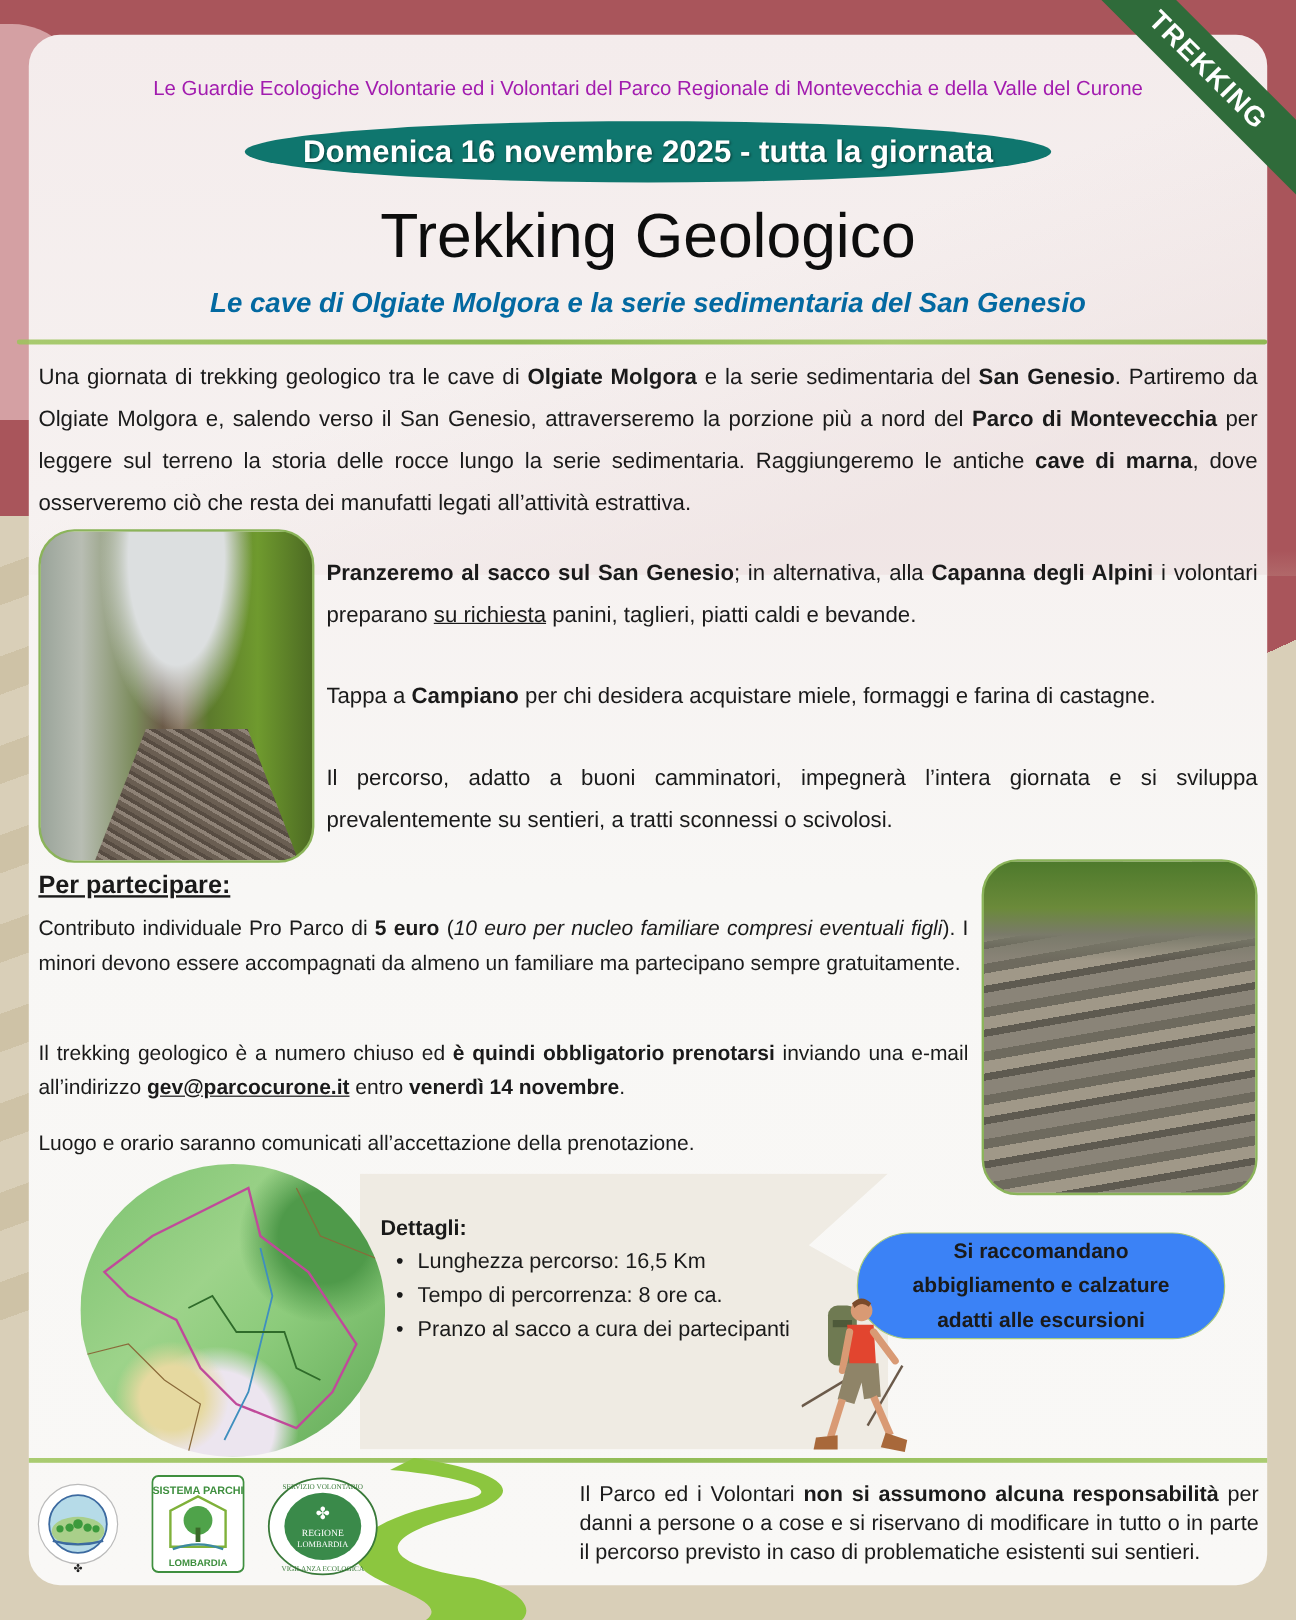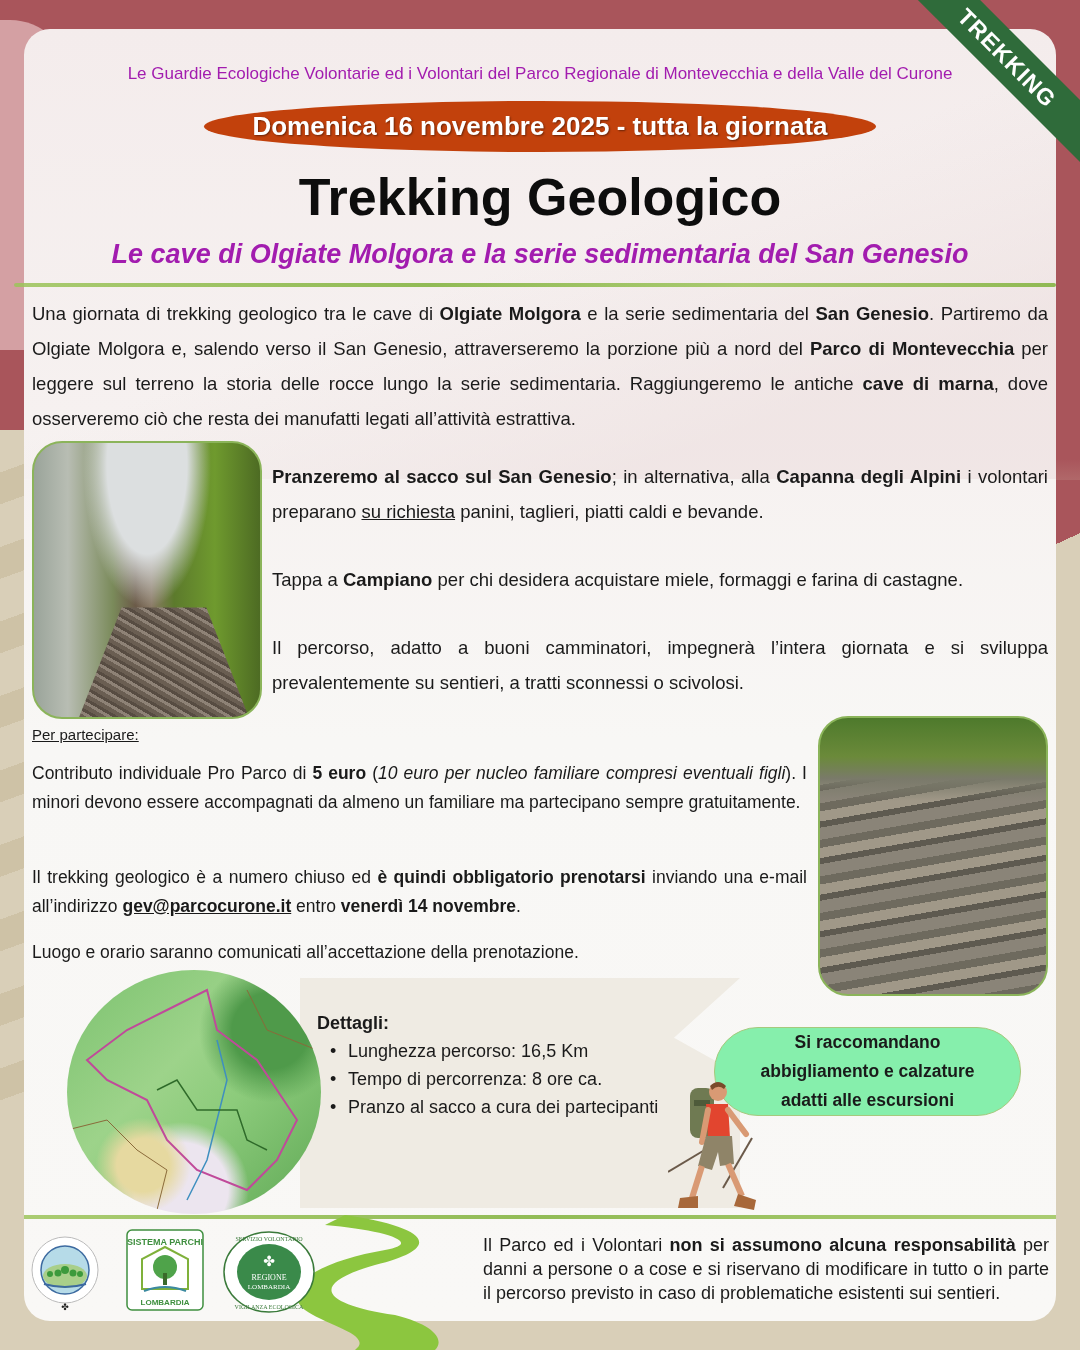--- a/index.html
+++ b/index.html
@@ -39,32 +39,32 @@
     display: flex; align-items: center; justify-content: center;
     font-weight: bold; font-size: 23px; letter-spacing: 1px;
     z-index: 5;
   }
   .org {
     position: absolute; left: 0; width: 1080px; top: 64px;
     text-align: center; font-size: 17px; color: #a21caf;
   }
   .date-pill {
     position: absolute; left: 204px; top: 101px; width: 672px; height: 51px;
-    background: #c2410c; border-radius: 50%;
+    background: #0f766e; border-radius: 50%;
     color: #fff; font-weight: bold; font-size: 26px;
     display: flex; align-items: center; justify-content: center;
     text-shadow: 1px 1px 2px rgba(0,0,0,0.45);
   }
   .title {
     position: absolute; left: 0; width: 1080px; top: 167px;
-    text-align: center; font-weight: bold; font-size: 52px; color: #0d0d0d;
+    text-align: center; font-weight: normal; font-size: 52px; color: #0d0d0d;
   }
   .subtitle {
     position: absolute; left: 0; width: 1080px; top: 239px;
-    text-align: center; font-weight: bold; font-style: italic; font-size: 27px; color: #a21caf;
+    text-align: center; font-weight: bold; font-style: italic; font-size: 23px; color: #0369a1;
   }
   .grass-line {
     position: absolute; left: 14px; right: 24px; height: 4px;
     background: linear-gradient(90deg, #9cc45a, #7fb13a 40%, #9cc45a 70%, #7fb13a);
     border-radius: 3px; opacity: 0.85;
   }
   .p {
     position: absolute; font-size: 18.5px; line-height: 35px; text-align: justify;
     color: #1a1a1a;
   }
@@ -83,21 +83,21 @@
     background: repeating-linear-gradient(30deg, #6a5e52 0 4px, #8e8276 4px 7px, #574c42 7px 10px);
     clip-path: polygon(25% 0, 75% 0, 100% 100%, 0 100%);
   }
   .photo2 {
     left: 818px; top: 716px; width: 230px; height: 280px;
     background:
       linear-gradient(180deg, #4e7a2c 0%, #6b8a3a 14%, #7a7a6a 22%, transparent 30%),
       repeating-linear-gradient(170deg, #8a8478 0 12px, #6e6a5e 12px 20px, #a09888 20px 30px, #5e5a50 30px 36px);
   }
   .h-partecipa {
-    position: absolute; left: 32px; top: 726px; font-size: 15px; font-weight: normal;
+    position: absolute; left: 32px; top: 726px; font-size: 21px; font-weight: bold;
     text-decoration: underline;
   }
   .map-circle {
     position: absolute; left: 67px; top: 970px; width: 254px; height: 244px;
     border-radius: 50%; overflow: hidden;
     background:
       radial-gradient(circle at 30% 80%, #e6d9a0 0 10%, transparent 18%),
       radial-gradient(circle at 45% 90%, #ece5ef 0 18%, transparent 26%),
       radial-gradient(circle at 80% 25%, #4f9a4a 0 14%, transparent 26%),
       linear-gradient(135deg, #7cc26f 0%, #9dd38a 40%, #8ccb7b 60%, #5fa855 100%);
@@ -115,21 +115,21 @@
     position: absolute; left: 330px; top: 1037px; list-style: none;
   }
   .details-list li {
     font-size: 18px; line-height: 28px; position: relative; padding-left: 18px;
   }
   .details-list li::before {
     content: "•"; position: absolute; left: 0; top: 0;
   }
   .bubble {
     position: absolute; left: 714px; top: 1027px; width: 307px; height: 89px;
-    border: 1.5px solid #a6c97d; border-radius: 44px; background: #86efac;
+    border: 1.5px solid #a6c97d; border-radius: 44px; background: #3b82f6;
     display: flex; flex-direction: column; align-items: center; justify-content: center;
     font-weight: bold; font-size: 17.5px; line-height: 29px; text-align: center;
   }
   .hiker { position: absolute; left: 668px; top: 1080px; width: 110px; height: 135px; }
   .bottom-grass {
     position: absolute; left: 24px; top: 1215px; width: 1032px; height: 4px;
     background: linear-gradient(90deg, #9cc45a, #7fb13a 50%, #9cc45a);
     opacity: 0.85;
   }
   .path-shape { position: absolute; left: 285px; top: 1215px; width: 200px; height: 135px; }

